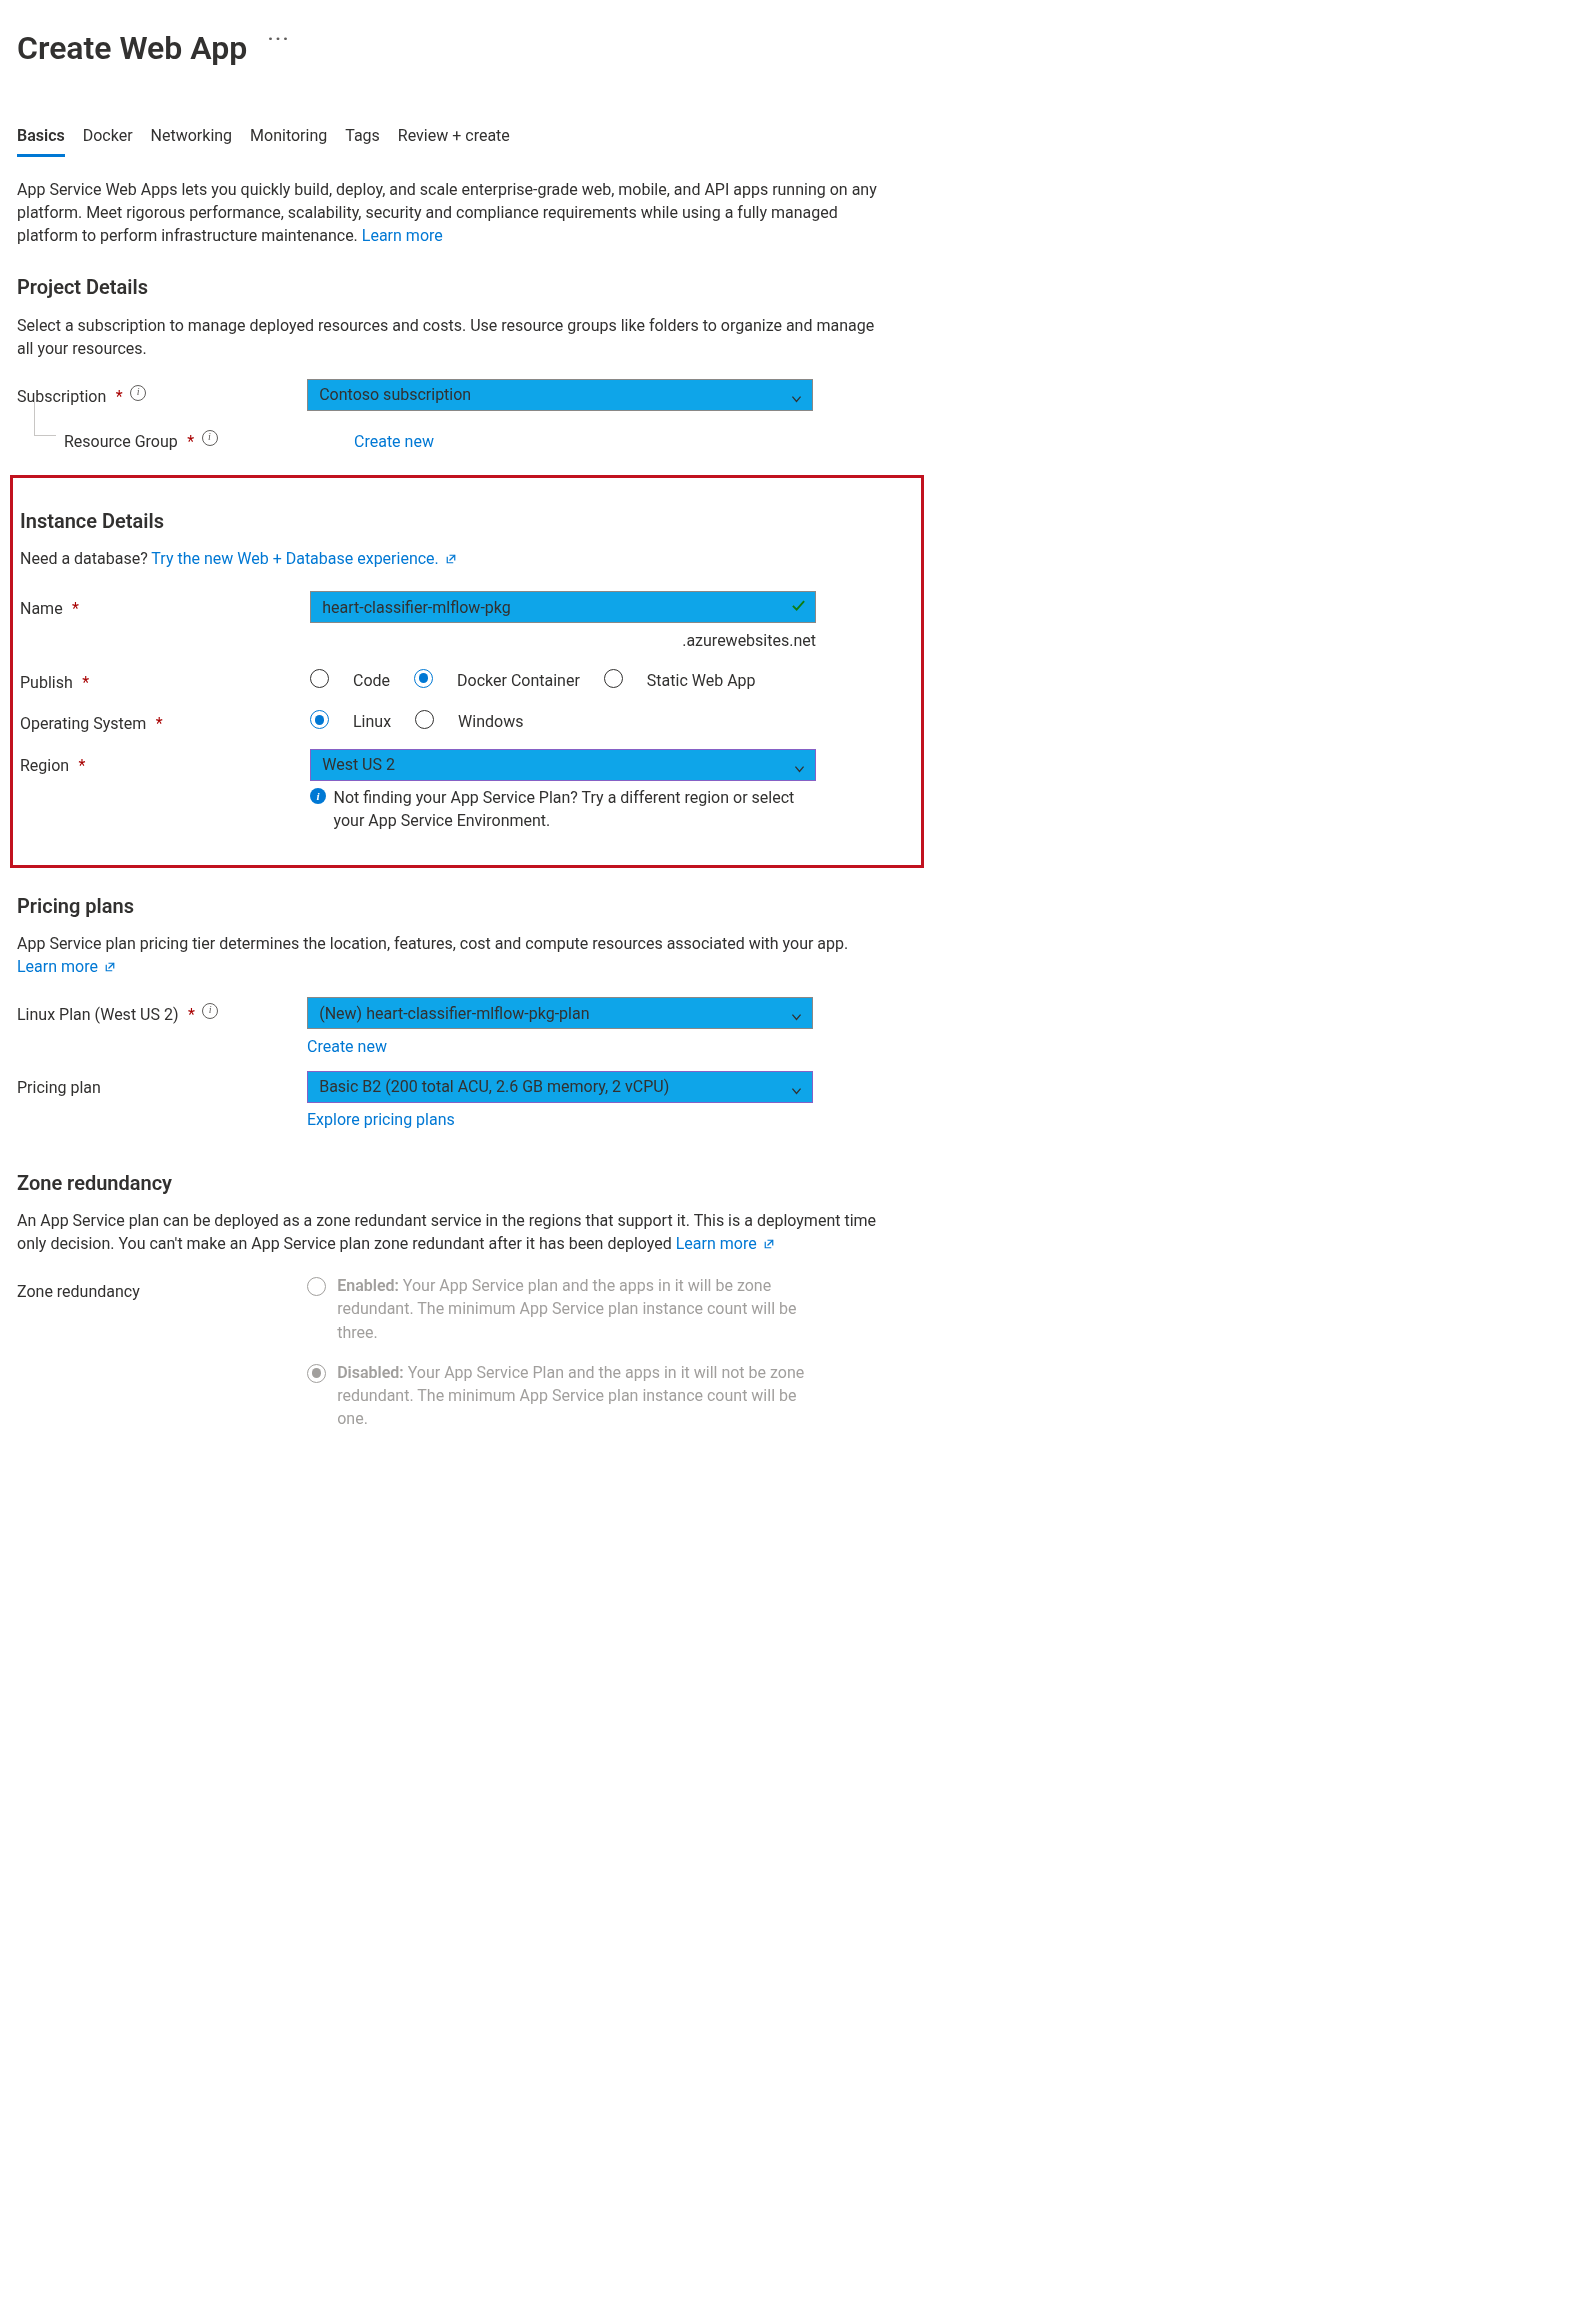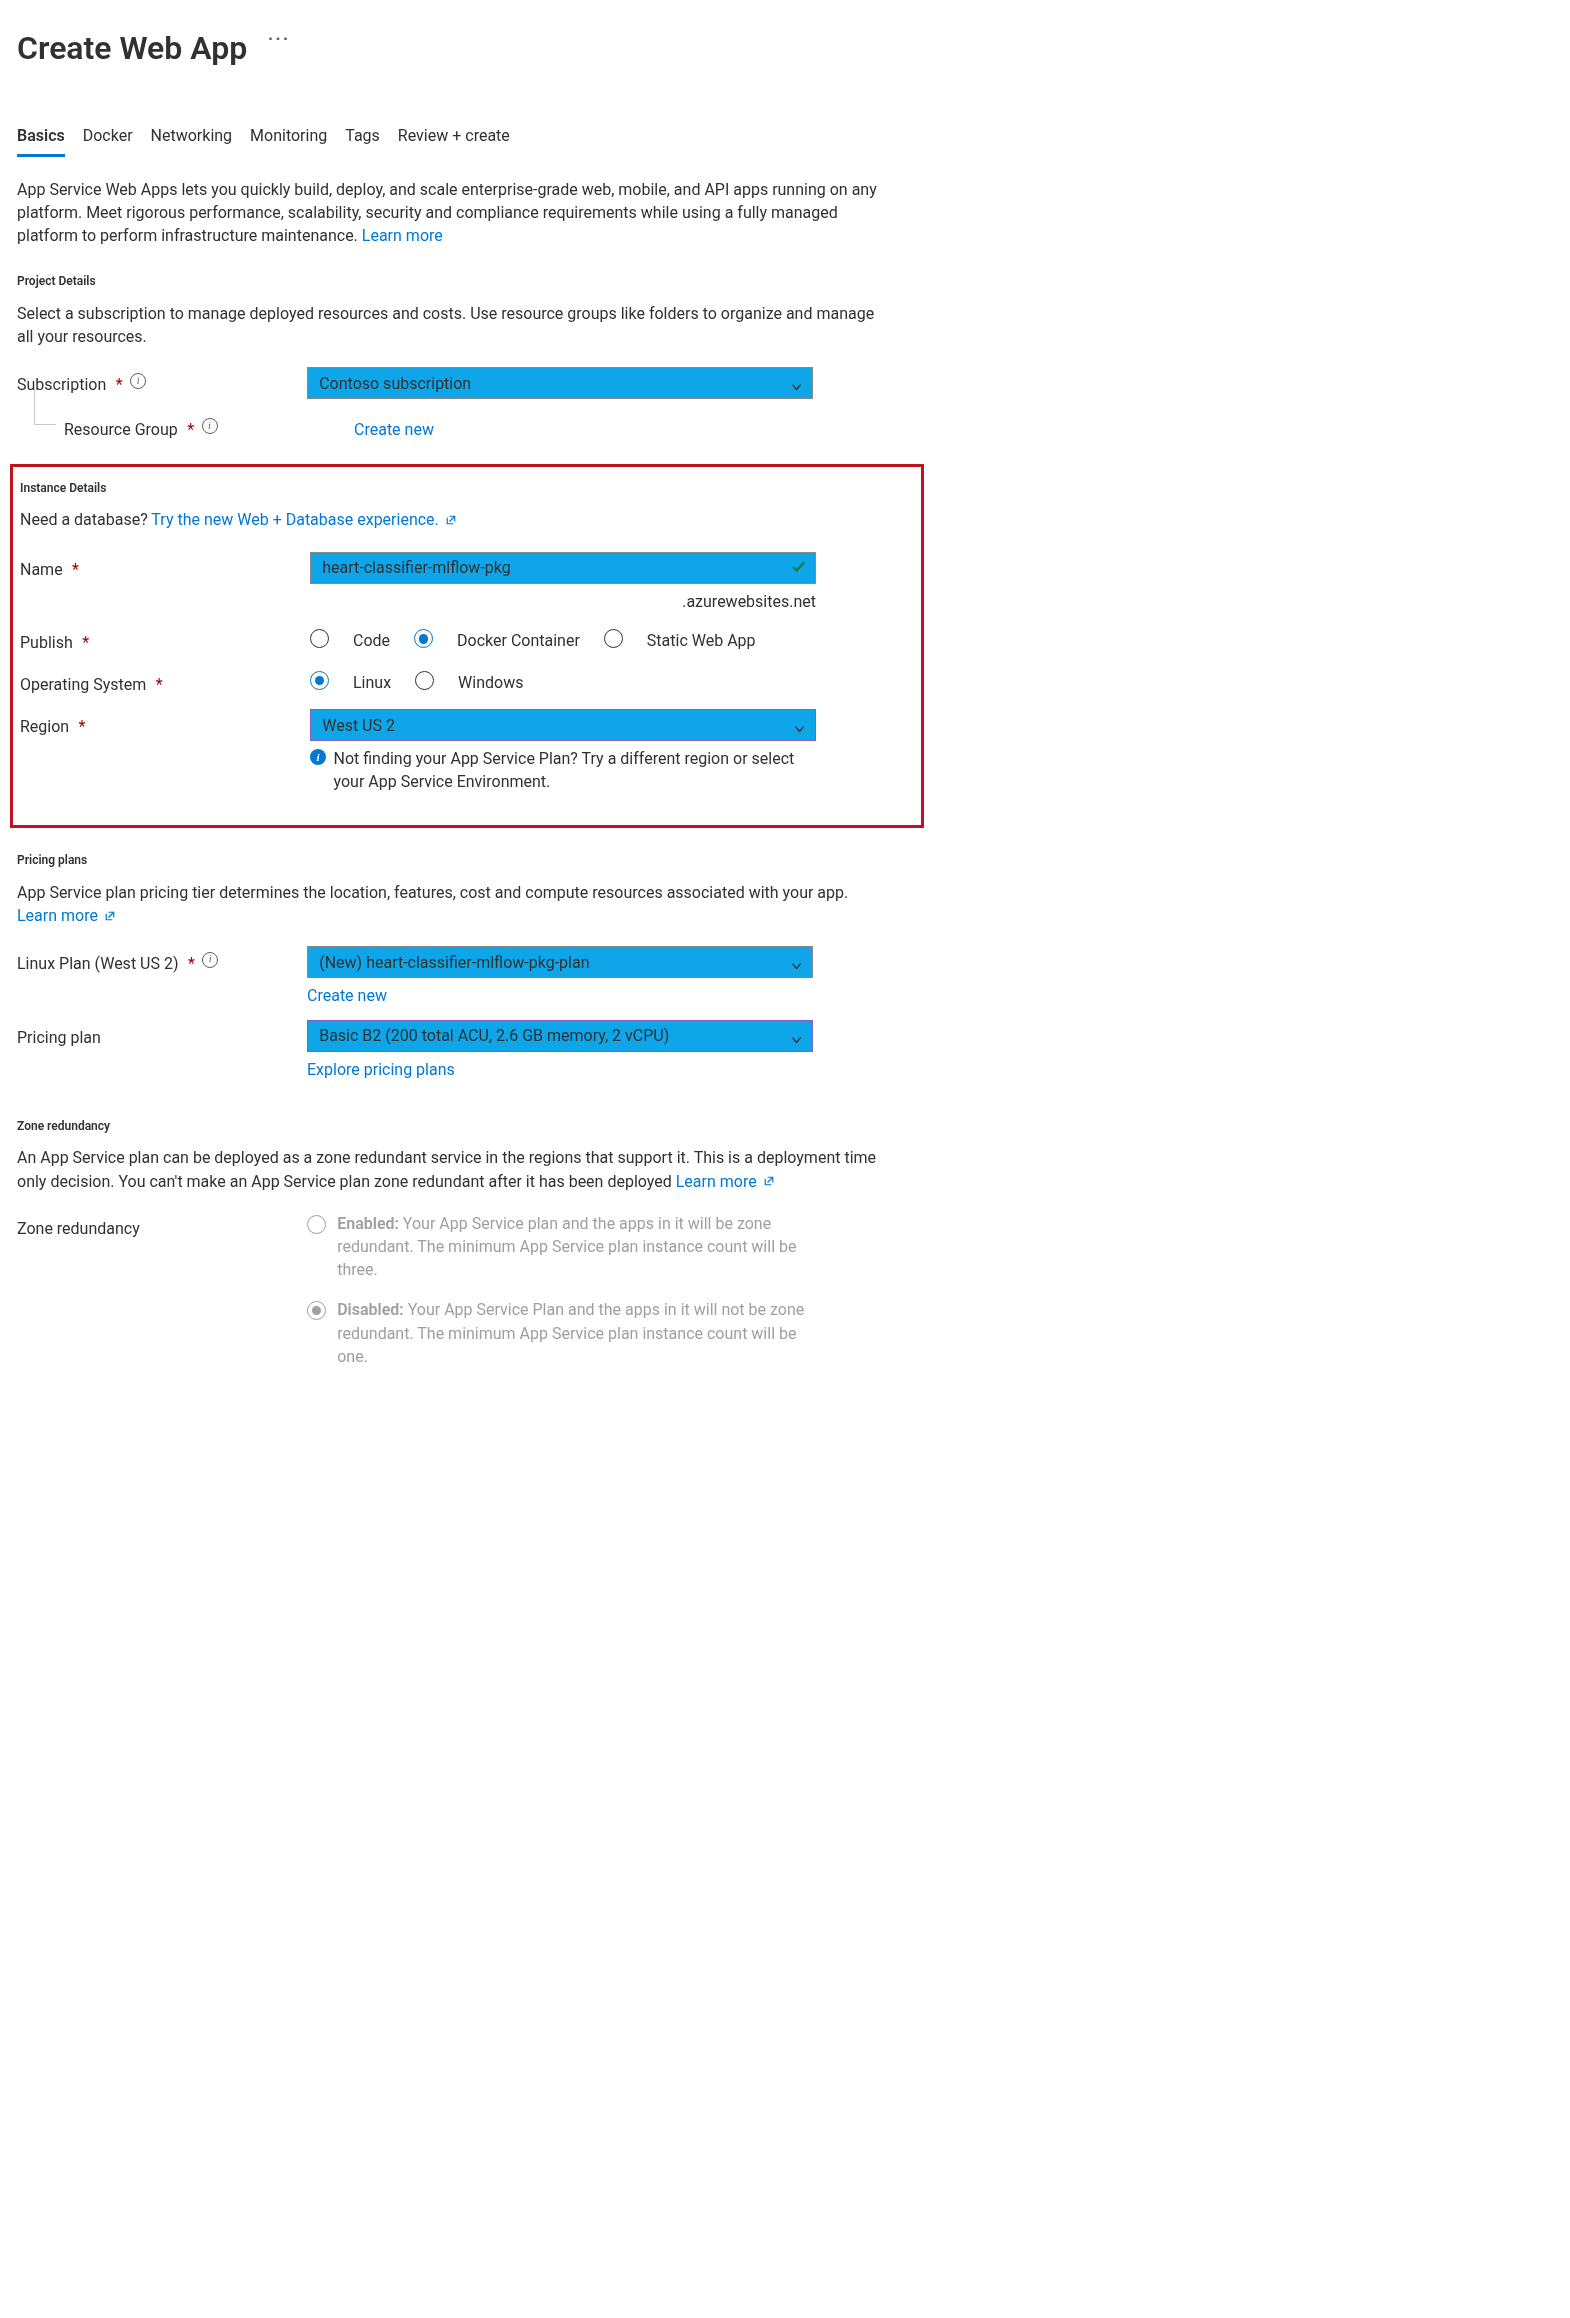--- a/index.html
+++ b/index.html
@@ -32,21 +32,21 @@
   }
   .more-dots{font-size:19px;color:var(--muted);letter-spacing:1.9px;cursor:pointer;}
   
   .tabs{display:flex;gap:18px;border-bottom:0.9px solid transparent;margin-bottom:20.6px;}
   .tab{padding:3.7px 0 9.4px 0;color:var(--text);cursor:pointer;position:relative;}
   .tab.active{font-weight:600;}
   .tab.active::after{content:"";position:absolute;left:0;right:0;bottom:-0.9px;height:2.8px;background:var(--link);}
   
   .intro{max-width:862px;margin-bottom:26px;}
   a.link{color:var(--link);text-decoration:none;cursor:pointer;}
-  h3.section{font-size:12px;font-weight:600;margin:24px 0 11.2px 0;}
+  h3.section{font-size:20px;font-weight:600;margin:24px 0 11.2px 0;}
   .section-desc{margin-bottom:19px;max-width:862px;}
   
   .form-row{display:flex;align-items:flex-start;margin-bottom:13px;}
   .form-label{width:290px;flex:0 0 290px;padding-top:5.6px;display:flex;gap:7.5px;}
   .form-label.indent{padding-left:47px;position:relative;}
   .form-label.indent::before{
     content:"";position:absolute;left:17px;top:-22.5px;width:20.6px;height:34px;
     border-left:0.9px solid var(--border-light);border-bottom:0.9px solid var(--border-light);
   }
   .req{color:var(--red);margin-left:1.9px;}
@@ -98,21 +98,21 @@
   .radio.selected .radio-circle::after{content:"";width:9.4px;height:9.4px;border-radius:50%;background:var(--link);}
   .radio.disabled{cursor:not-allowed;}
   .radio.disabled .radio-circle{border-color:var(--disabled);}
   .radio.disabled.selected .radio-circle::after{background:var(--disabled);}
   
   .highlight-box{
     border:3.7px solid var(--highlight-red);
     padding:13px 7.5px 19px 7.5px;
     margin:22.5px -7.5px 22.5px -7.5px;
   }
-  .highlight-box h3.section{margin-top:0;}
+  .highlight-box h3.section{margin-top:16px;}
   
   .zr-option{display:flex;gap:11.2px;margin-bottom:17px;align-items:flex-start;}
   .zr-option .radio-circle{margin-top:2.8px;}
   .zr-text{color:var(--disabled);max-width:487px;}
   .zr-text b{color:var(--disabled);font-weight:600;}
   .ext-icon svg{width:12px;height:12px;stroke:var(--link);fill:none;stroke-width:1.6;vertical-align:-0.9px;margin-left:1.9px;}
   .learn-ext{white-space:nowrap;}
 </style>
 </head>
 <body>

